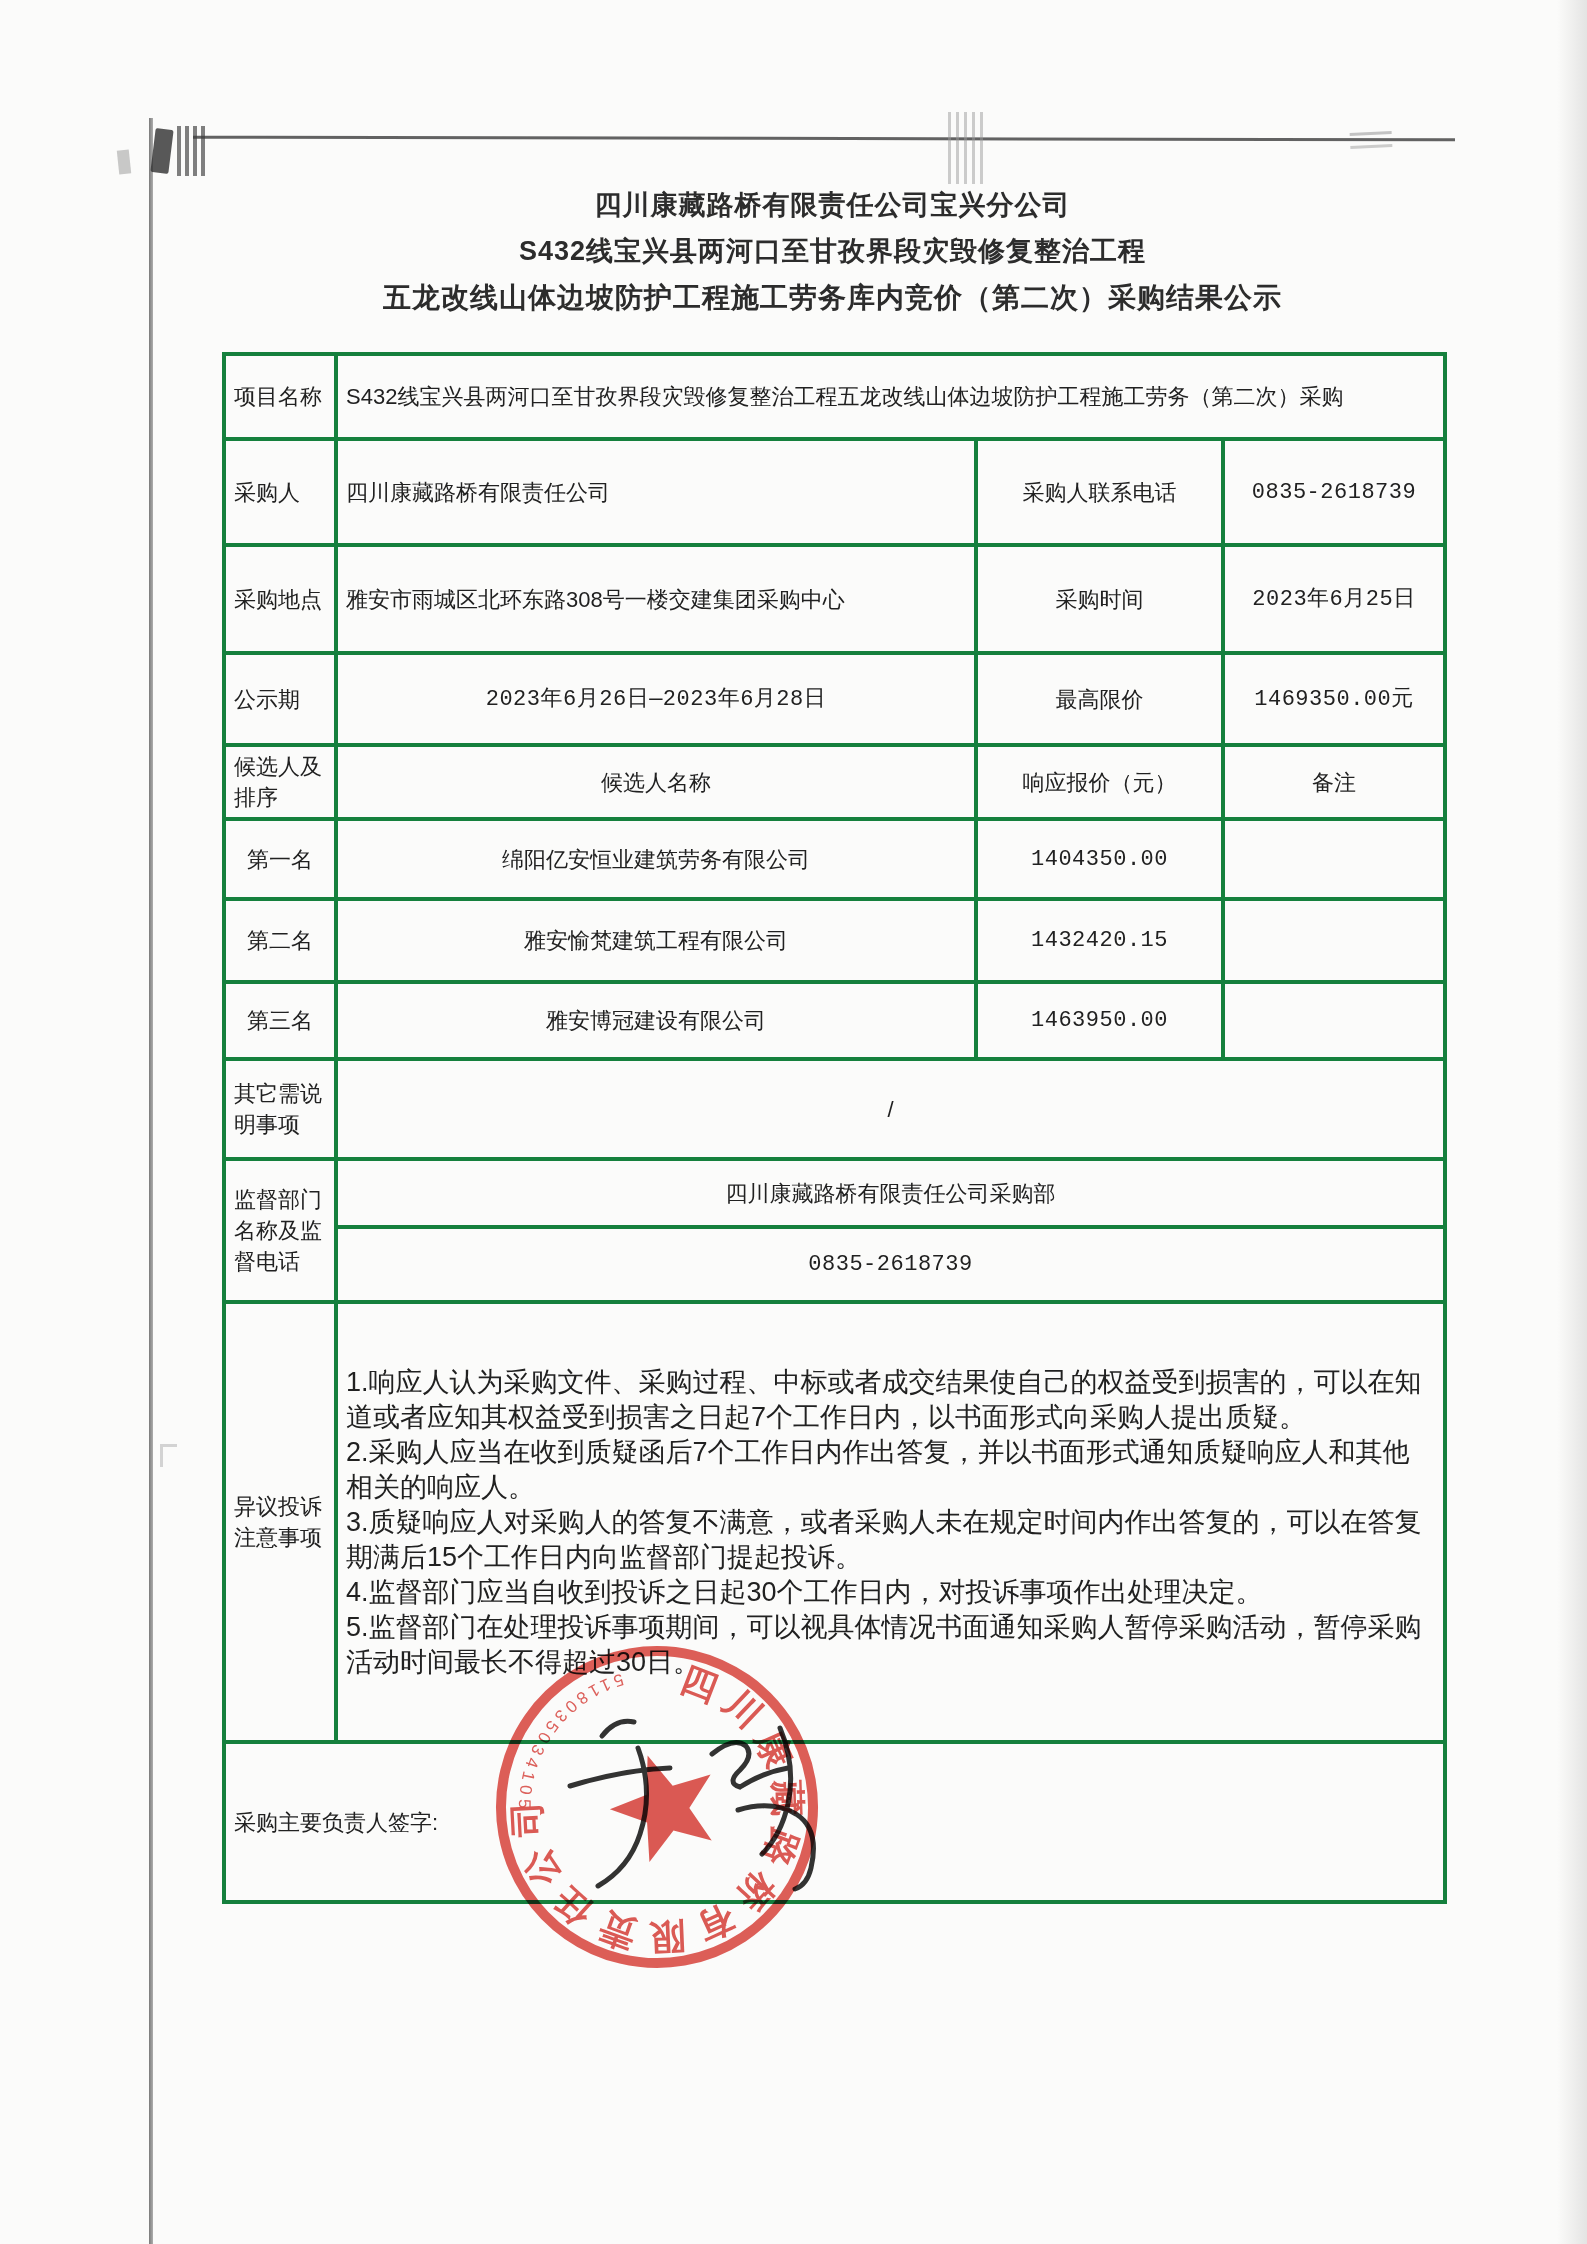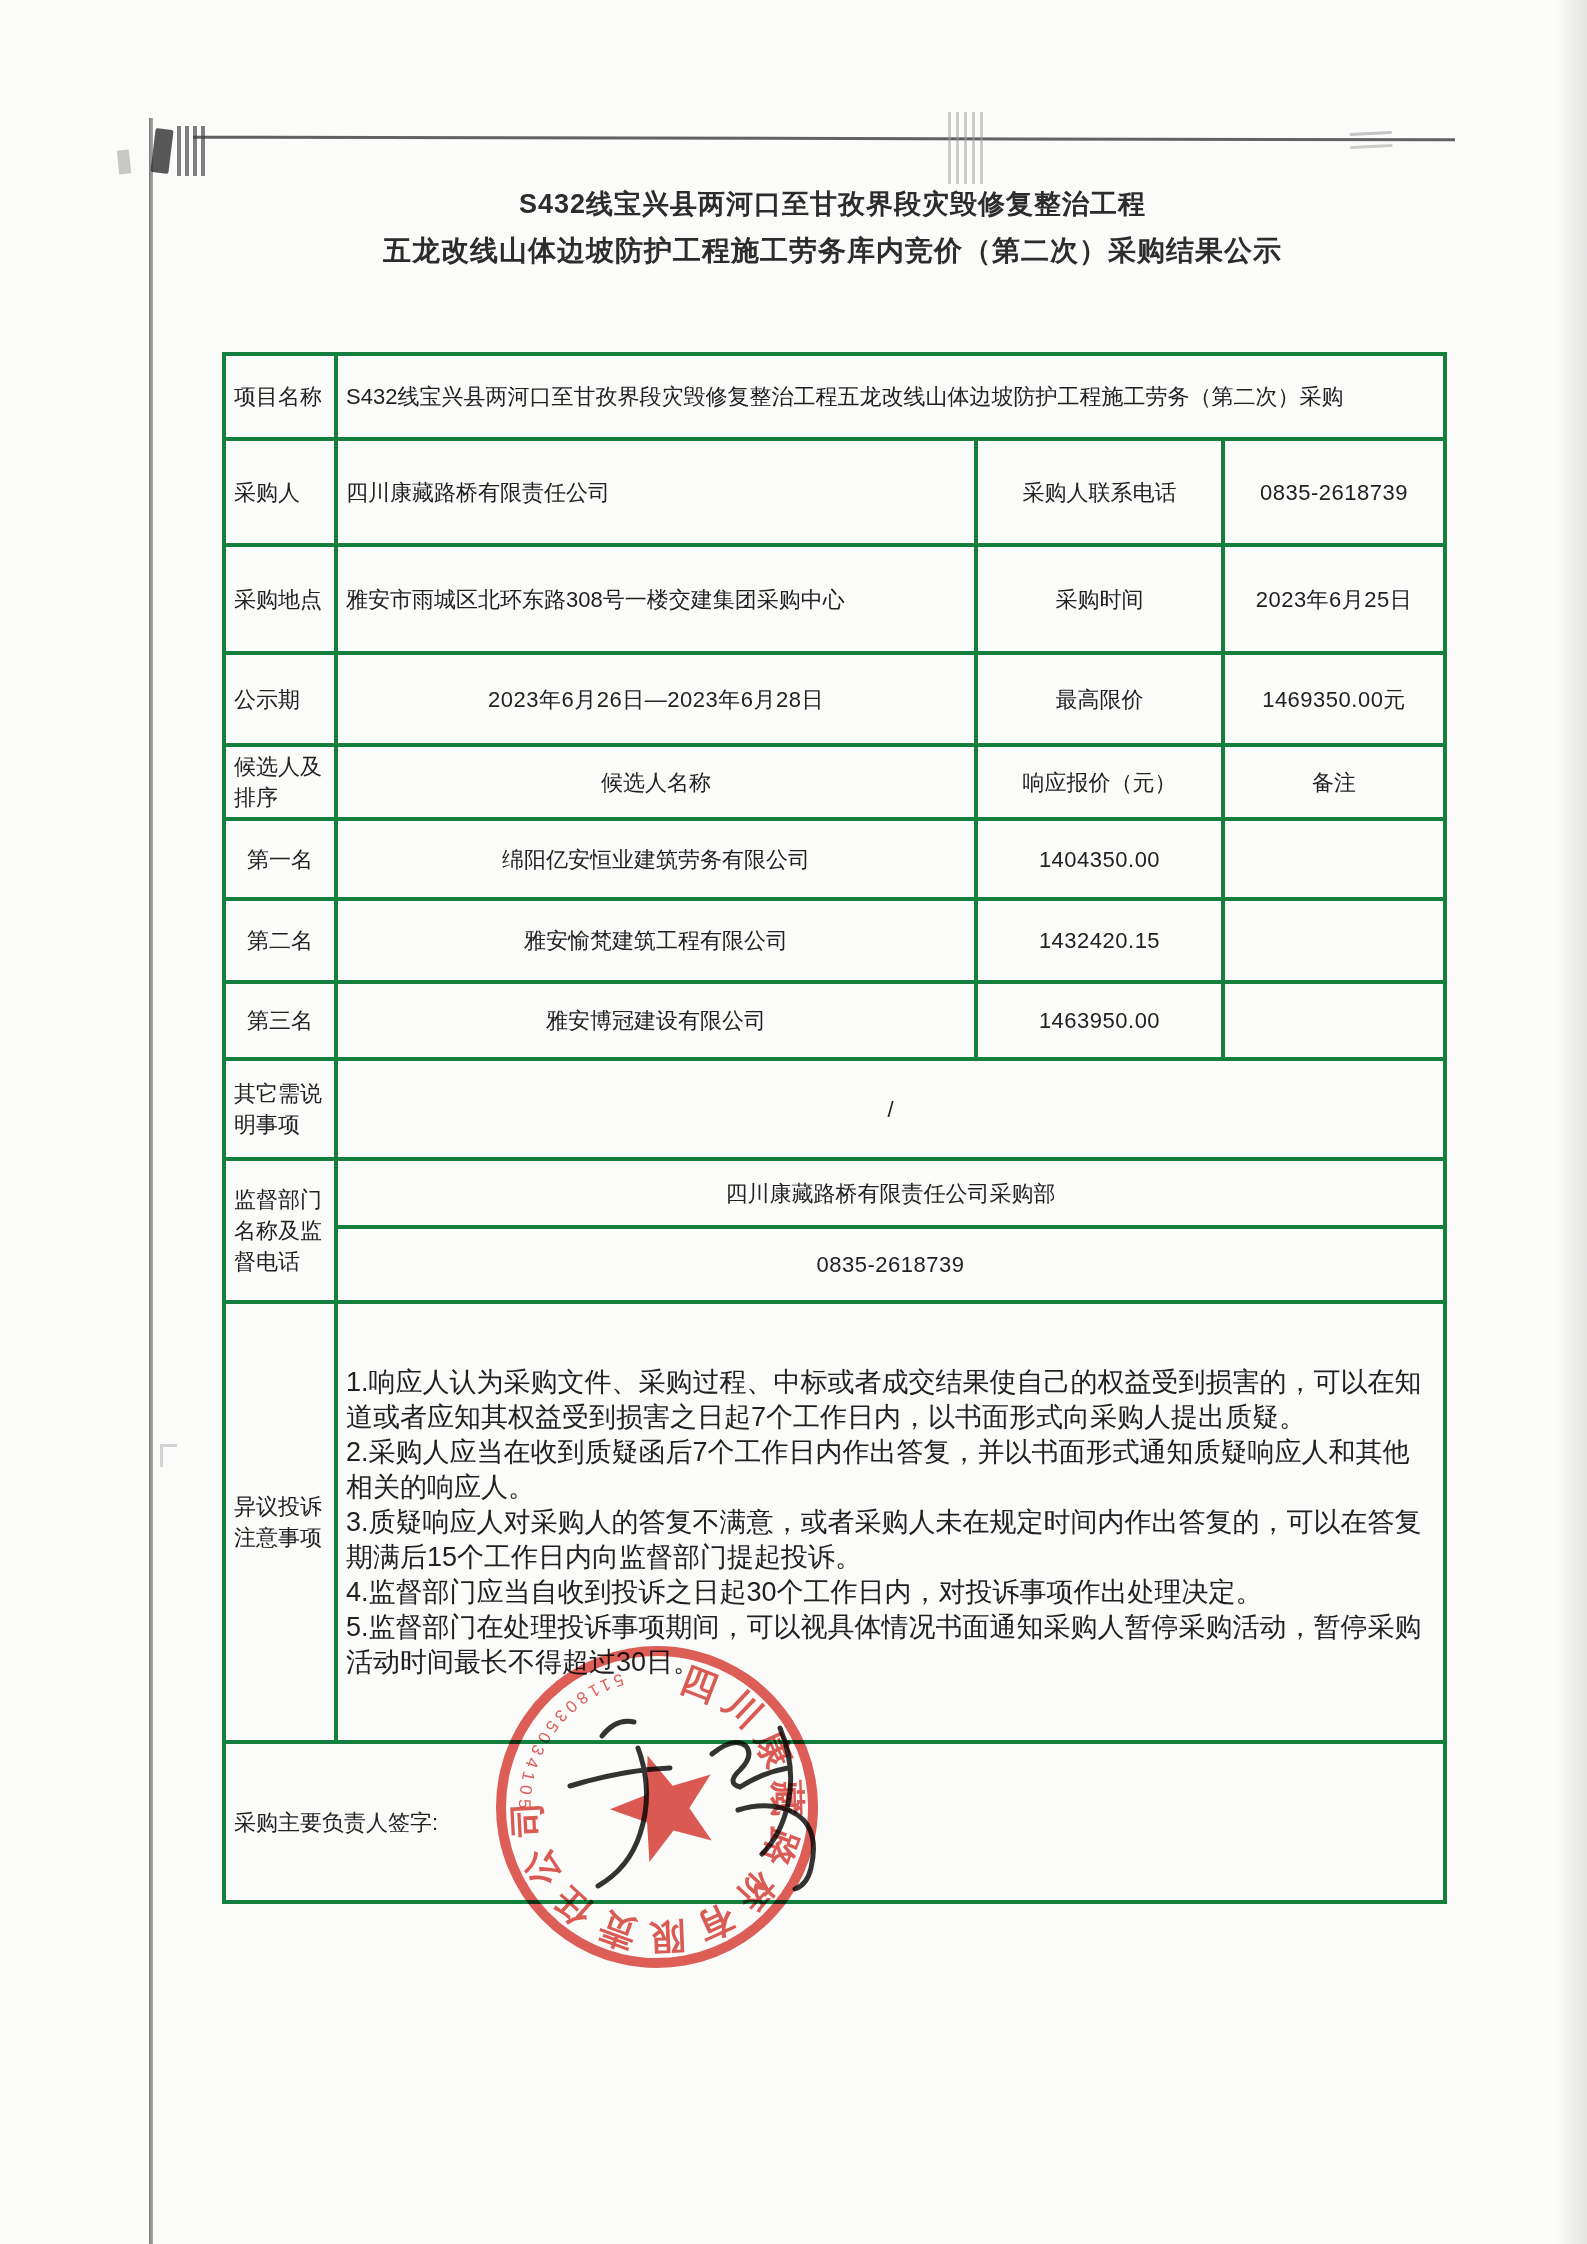--- a/index.html
+++ b/index.html
@@ -31,21 +31,21 @@
   .titles .t2 { font-size:27px; line-height:45px; letter-spacing:1px; }
   .titles .t3 { font-size:28px; line-height:48px; letter-spacing:1px; }
   
   table.doc { position:absolute; left:222px; top:352px; width:1221px;
     border-collapse:collapse; table-layout:fixed; }
   table.doc td { border:4px solid #15803d; font-size:22px; color:#212121;
     padding:4px 8px; vertical-align:middle; line-height:31px; word-break:break-all; }
   td.lbl { padding:4px 32px 4px 9px; line-height:30px; }
   td.rank { text-align:center; padding:4px 2px; }
   .ctr { text-align:center; }
-  .num { font-family:Liberation Sans, sans-serif; font-size:23px; text-align:center; letter-spacing:.5px; }
+  .num { font-family:Liberation Mono, monospace; font-size:23px; text-align:center; letter-spacing:.5px; }
   td.val-left { padding-left:7px; }
   td.legal { padding:10px 16px 10px 12px; }
   .legal-text div { font-size:27px; line-height:35px; text-align:left; }
   td.sigrow { position:relative; padding-left:9px; font-size:23px; }
   
   .stamp { position:absolute; left:457px; top:1607px; mix-blend-mode:multiply; opacity:.93; }
   .signature { position:absolute; left:540px; top:1688px; mix-blend-mode:multiply; }
 </style>
 </head>
 <body>
@@ -56,20 +56,21 @@
   <div class="scan-leftline"></div>
   <div class="scan-rightband"></div>
   <div class="smudge a"></div>
   <div class="smudge b"></div>
   <div class="smudge c"></div>
   <div class="smudge d"></div>
   <div class="smudge e"></div>
   <div class="smudge f"></div>
 
   <div class="titles">
+    <div class="t1">四川康藏路桥有限责任公司宝兴分公司</div>
     <div class="t2">S432线宝兴县两河口至甘孜界段灾毁修复整治工程</div>
     <div class="t3">五龙改线山体边坡防护工程施工劳务库内竞价（第二次）采购结果公示</div>
   </div>
 
   <table class="doc">
     <colgroup>
         <col style="width:112px">
         <col style="width:640px">
         <col style="width:247px">
         <col style="width:222px">

